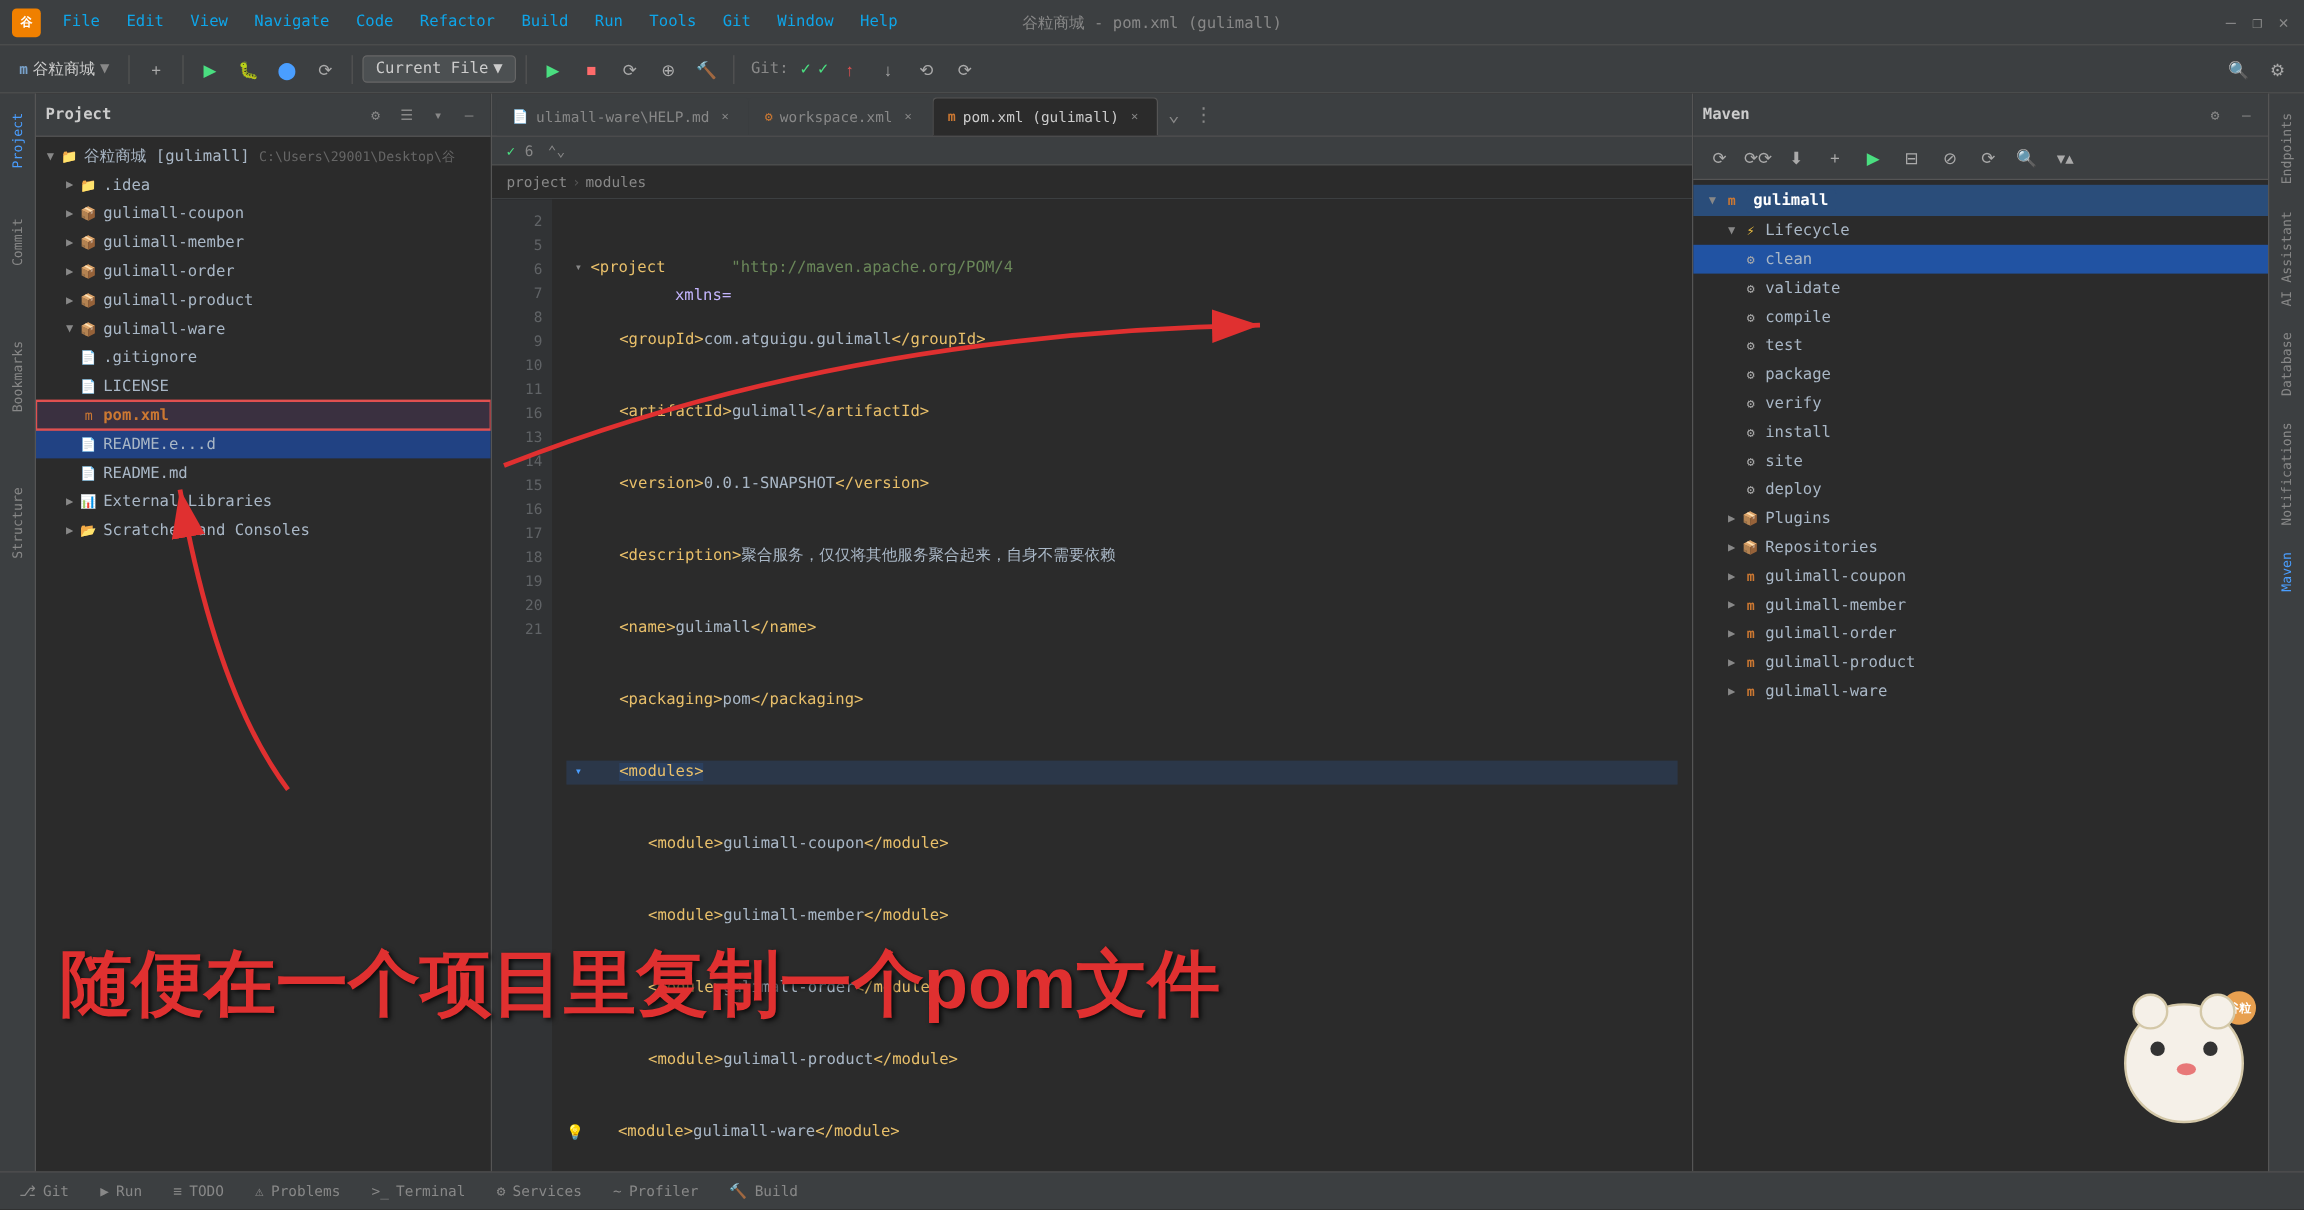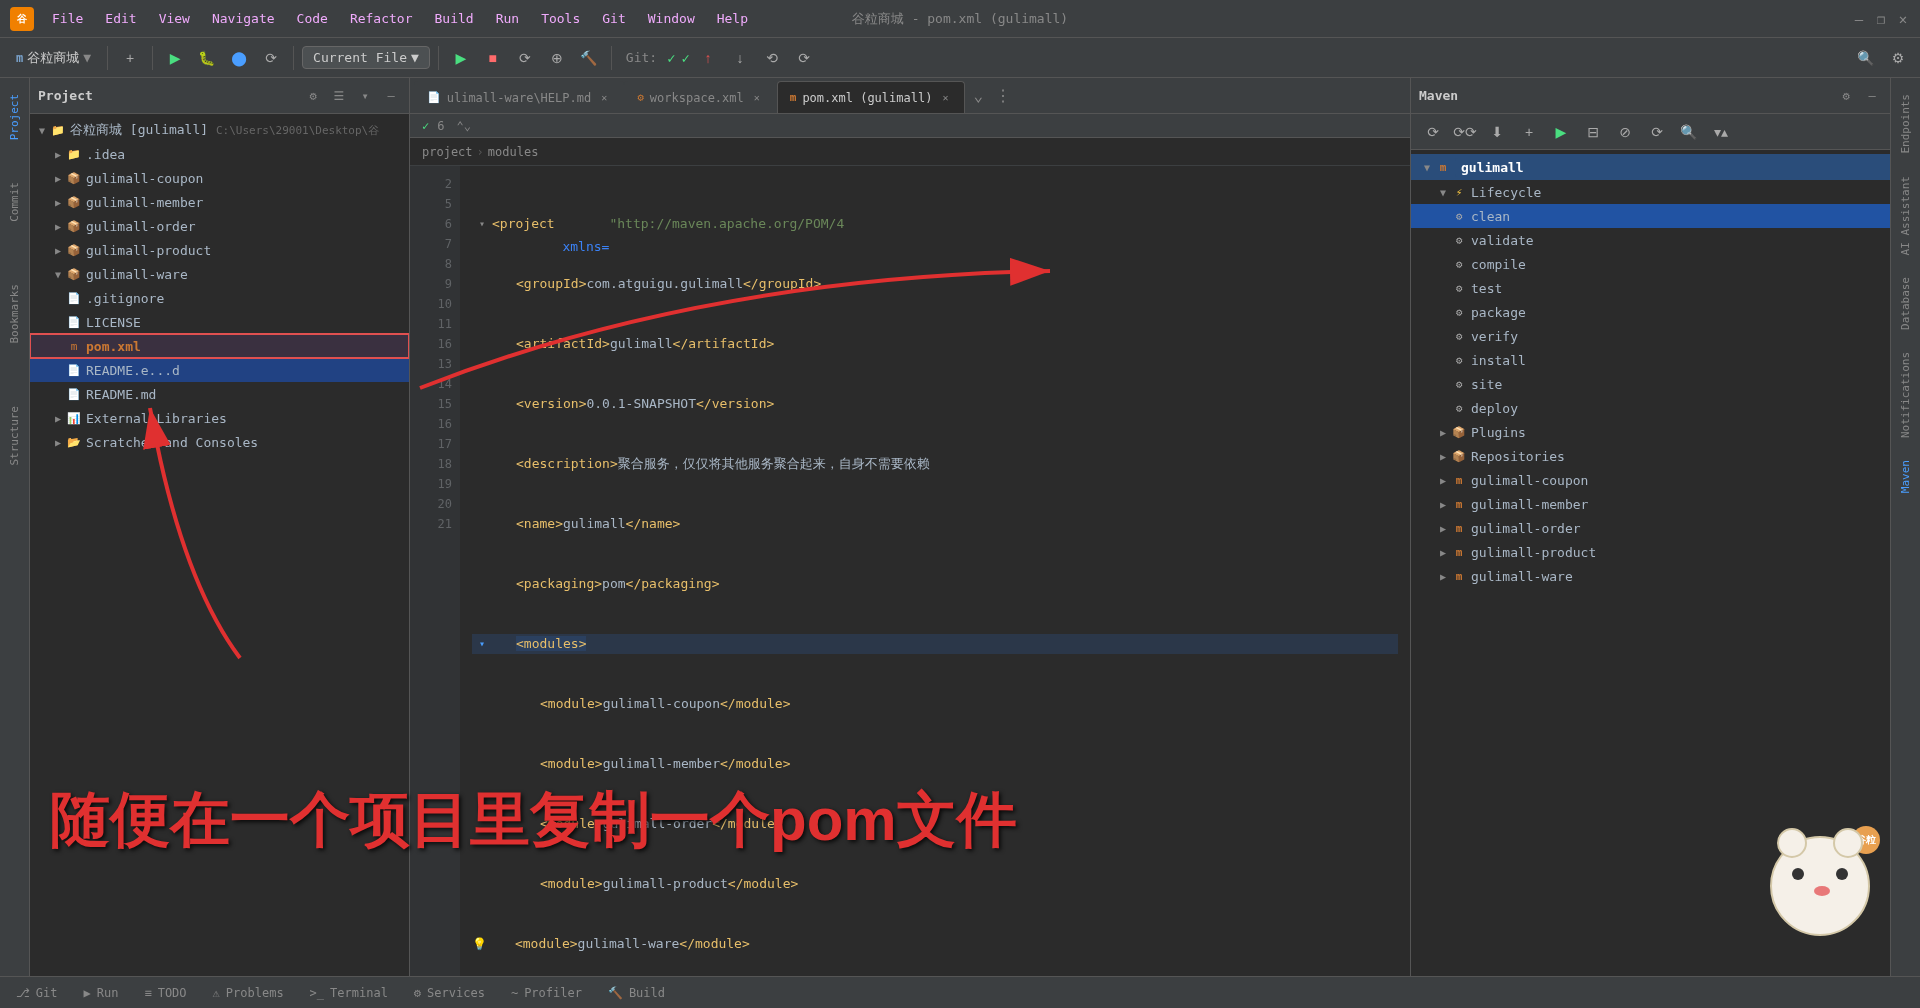--- a/index.html
+++ b/index.html
@@ -36,21 +36,21 @@
       color: white;
       font-weight: bold;
     }
     .title-bar-menu {
       display: flex;
       gap: 2px;
       flex: 1;
     }
     .menu-item {
       padding: 4px 10px;
-      color: #f0abfc;
+      color: #0ea5e9;
       font-size: 13px;
       cursor: pointer;
       border-radius: 3px;
     }
     .title-center {
       position: absolute;
       left: 50%;
       transform: translateX(-50%);
       color: #888;
       font-size: 13px;
@@ -336,21 +336,21 @@
       height: 20px;
       display: inline-flex;
       align-items: center;
       justify-content: center;
       color: #888;
       font-size: 10px;
       flex-shrink: 0;
     }
     .xml-tag { color: #e8bf6a; }
     .xml-tag-name { color: #e8bf6a; }
-    .xml-attr { color: #3b82f6; margin-top: 45px; }
+    .xml-attr { color: #c4b5fd; margin-top: 45px; }
     .xml-string { color: #6a8759; }
     .xml-text { color: #a9b7c6; }
     .highlight-line { background: #2d5a9e44; }
 
     
     .maven-panel {
       width: 480px;
       background: #2b2b2b;
       border-left: 1px solid #555;
       display: flex;

